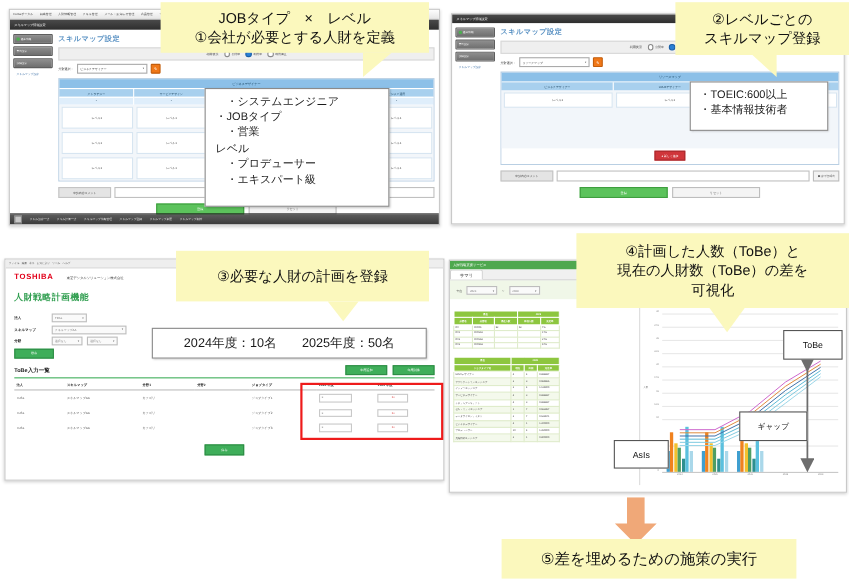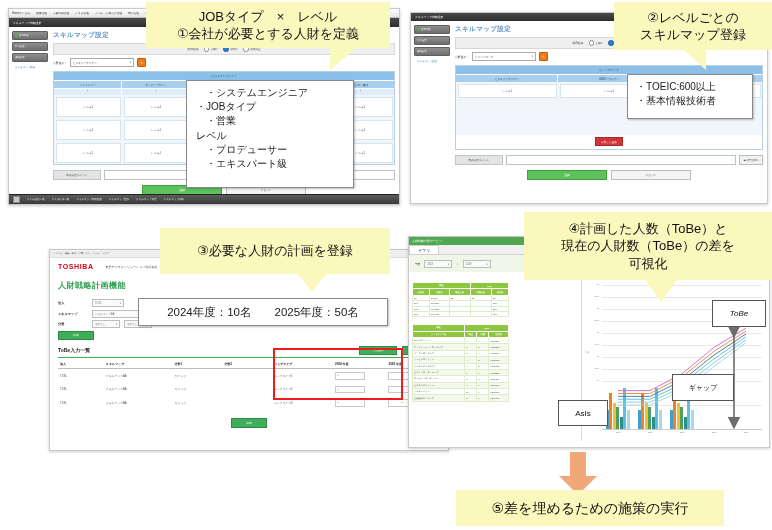--- a/index.html
+++ b/index.html
@@ -351,21 +351,21 @@
       <div class="smallbtn">▣ 定型文呼出</div>
     </div>
 
     <div class="btnrow">
       <div class="gbtn">登録</div>
       <div class="wbtn">リセット</div>
     </div>
   </div>
 </div>
 
-<div class="panel" style="left:4px;top:249px;width:398px;height:200px;margin-left:45px;">
+<div class="panel" style="left:4px;top:235px;width:398px;height:200px;">
 
   <div class="tsh-top">
     <span class="mi">ファイル</span>
     <span class="mi">編集</span>
     <span class="mi">表示</span>
     <span class="mi">お気に入り</span>
     <span class="mi">ツール</span>
     <span class="mi">ヘルプ</span>
   </div>
 
@@ -683,21 +683,21 @@
       </svg>
       <div style="position: absolute; left: 20px; top: 150px; width: 160px; height: 1px; background: rgb(201, 201, 201);"></div>
     </div>
 
   <div class="arrowbox" style="left:263px;top:137px;width:60px;height:25px;">
     <span style="font-size:7px;color:#111;">ギャップ</span>
   </div>
 </div>
 
 <div class="arrowbox" style="left:712px;top:300px;width:52px;height:25px;">
-  <span style="font-size:8px;color:#111;font-style:italic;">ToBe</span>
+  <span style="font-size:8px;color:#111;">ToBe</span>
 </div>
 
 <div class="arrowbox" style="left:558px;top:400px;width:48px;height:24px;">
   <span style="font-size:8px;color:#111;">AsIs</span>
 </div>
 
 <svg width="20" height="115" style="position:absolute;left:724px;top:320px;z-index:19;">
   <defs>
     <marker id="ah" markerWidth="8" markerHeight="8" refX="4" refY="4" orient="auto">
       <path d="M0,0 L8,4 L0,8 z" fill="#6d6d6d"></path>

